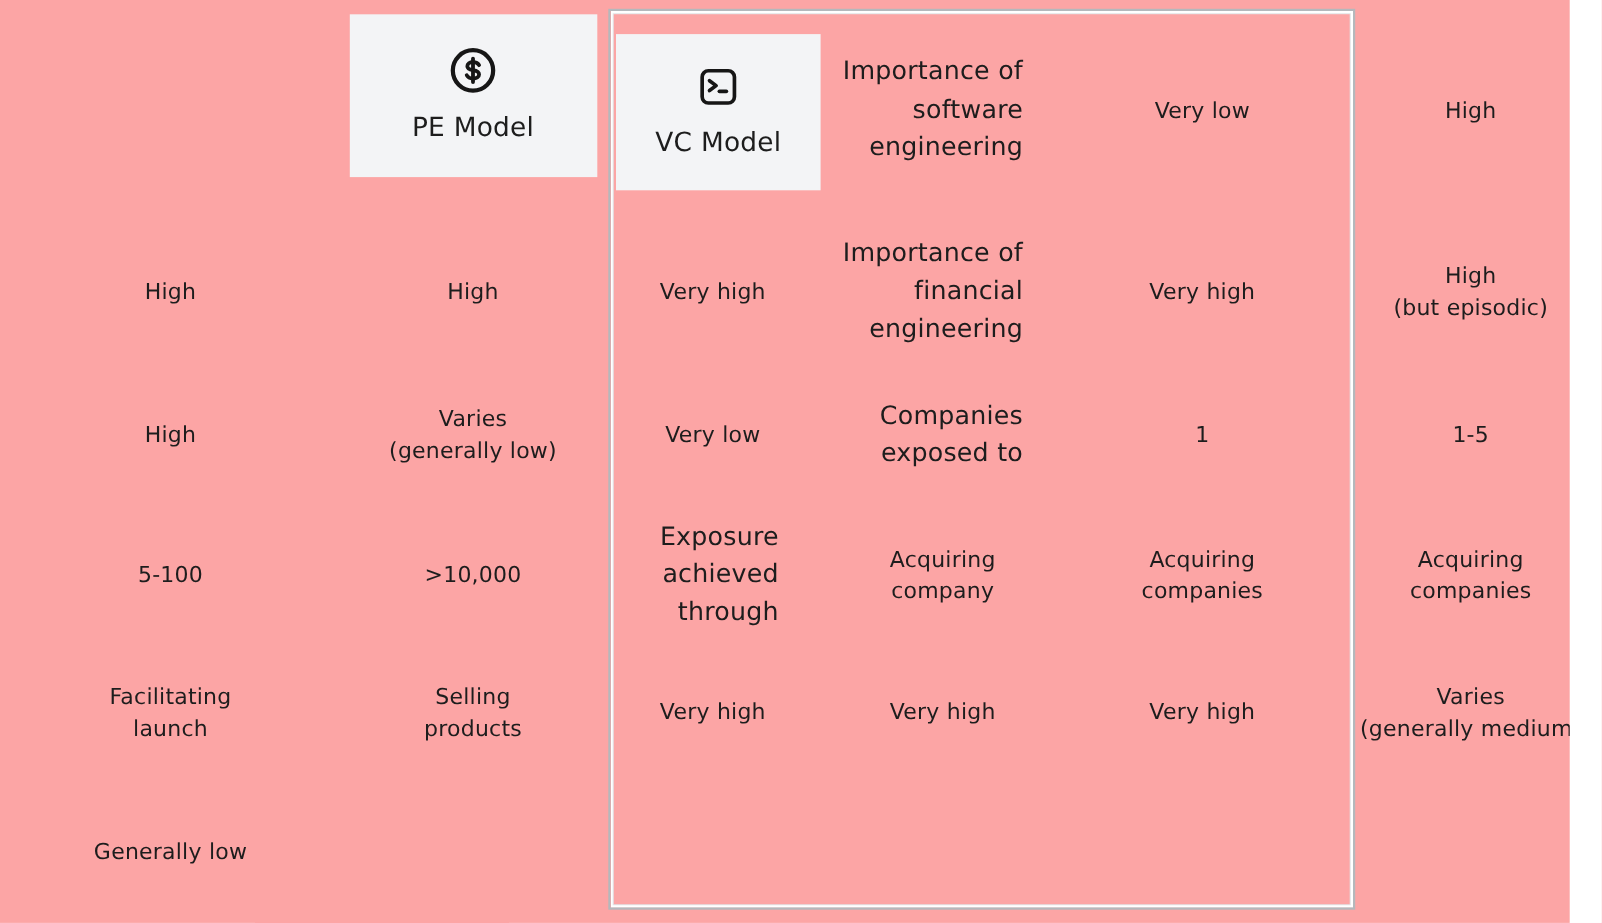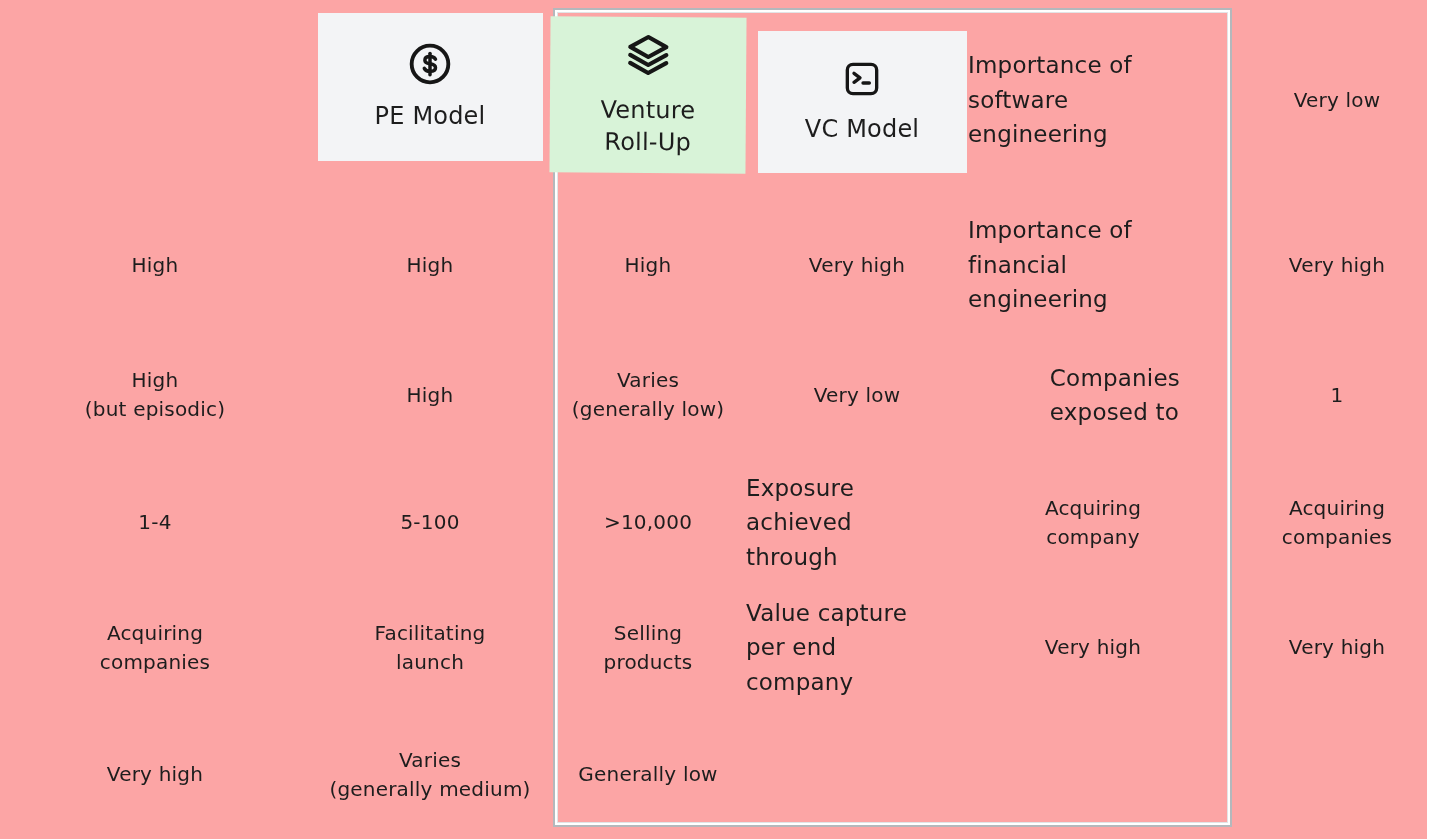--- a/index.html
+++ b/index.html
@@ -61,21 +61,21 @@
   .card-bb  { width: 213px; height: 156px; margin-top: 24px; background: #d8f3d8; transform: rotate(0.8deg); }
   .card-vc  { width: 209px; height: 142px; margin-top: 31px; margin-left: 10px; background: #f3f4f6; }
 
   .icon { display: inline-flex; line-height: 0; }
   .icon svg { stroke: #161616; fill: none; stroke-linecap: round; stroke-linejoin: round; }
 
   .rlabel {
     display: flex;
     align-items: center;
     justify-content: flex-end;
-    text-align: left;
+    text-align: right;
     padding-right: 38px;
     font-size: 23px;
     line-height: 1.5;
     white-space: pre-line;
     letter-spacing: 0.2px;
   }
 
   .cell {
     display: flex;
     align-items: center;
@@ -105,33 +105,20 @@
             <circle cx="12" cy="12" r="10"></circle>
             <line x1="12" y1="6.2" x2="12" y2="17.8" stroke-width="1.9"></line>
             <path d="M15 9.4c-.5-1-1.6-1.5-3-1.5-1.7 0-2.8.8-2.8 2 0 1.3 1.1 1.7 2.8 2 1.8.3 3 .8 3 2.1 0 1.3-1.3 2-3 2-1.4 0-2.6-.6-3.1-1.6" stroke-width="1.9"></path>
           </svg>
         </span>
         <span class="hlabel">PE Model</span>
       </div>
     </div>
 
 
-    <div class="hcell">
-      <div class="card card-vr">
-        <span class="icon">
-          <svg width="48" height="48" viewBox="0 0 24 24" stroke-width="2.1">
-            <polygon points="12 2.5 21 7.5 12 12.5 3 7.5 12 2.5"></polygon>
-            <polyline points="3 11.5 12 16.5 21 11.5"></polyline>
-            <polyline points="3 15.5 12 20.5 21 15.5"></polyline>
-          </svg>
-        </span>
-        <span class="hlabel">Venture
-Roll-Up</span>
-      </div>
-    </div>
 
 
     <div class="hcell">
       <div class="card card-vc">
         <span class="icon">
           <svg width="40" height="40" viewBox="0 0 24 24" stroke-width="2">
             <rect x="3.2" y="3.2" width="17.6" height="17.6" rx="3.4"></rect>
             <polyline points="7.2 8.6 10.8 11.3 7.2 14"></polyline>
             <line x1="12.6" y1="14.4" x2="16.4" y2="14.4"></line>
           </svg>
@@ -154,39 +141,37 @@
     <div class="cell">High
 (but episodic)</div>
     <div class="cell">High</div>
     <div class="cell">Varies
 (generally low)</div>
     <div class="cell">Very low</div>
 
     <div class="rlabel">Companies
 exposed to</div>
     <div class="cell">1</div>
-    <div class="cell">1-4</div>
+    <div class="cell">1-5</div>
     <div class="cell">5-100</div>
     <div class="cell">&gt;10,000</div>
 
     <div class="rlabel">Exposure
 achieved through</div>
     <div class="cell">Acquiring
 company</div>
     <div class="cell">Acquiring
 companies</div>
     <div class="cell">Acquiring
 companies</div>
     <div class="cell">Facilitating
 launch</div>
     <div class="cell">Selling
 products</div>
 
-    <div class="rlabel">Value capture
-per end company</div>
     <div class="cell">Very high</div>
     <div class="cell">Very high</div>
     <div class="cell">Very high</div>
     <div class="cell">Varies
 (generally medium)</div>
     <div class="cell">Generally low</div>
 
   </div>
 </div>
 

